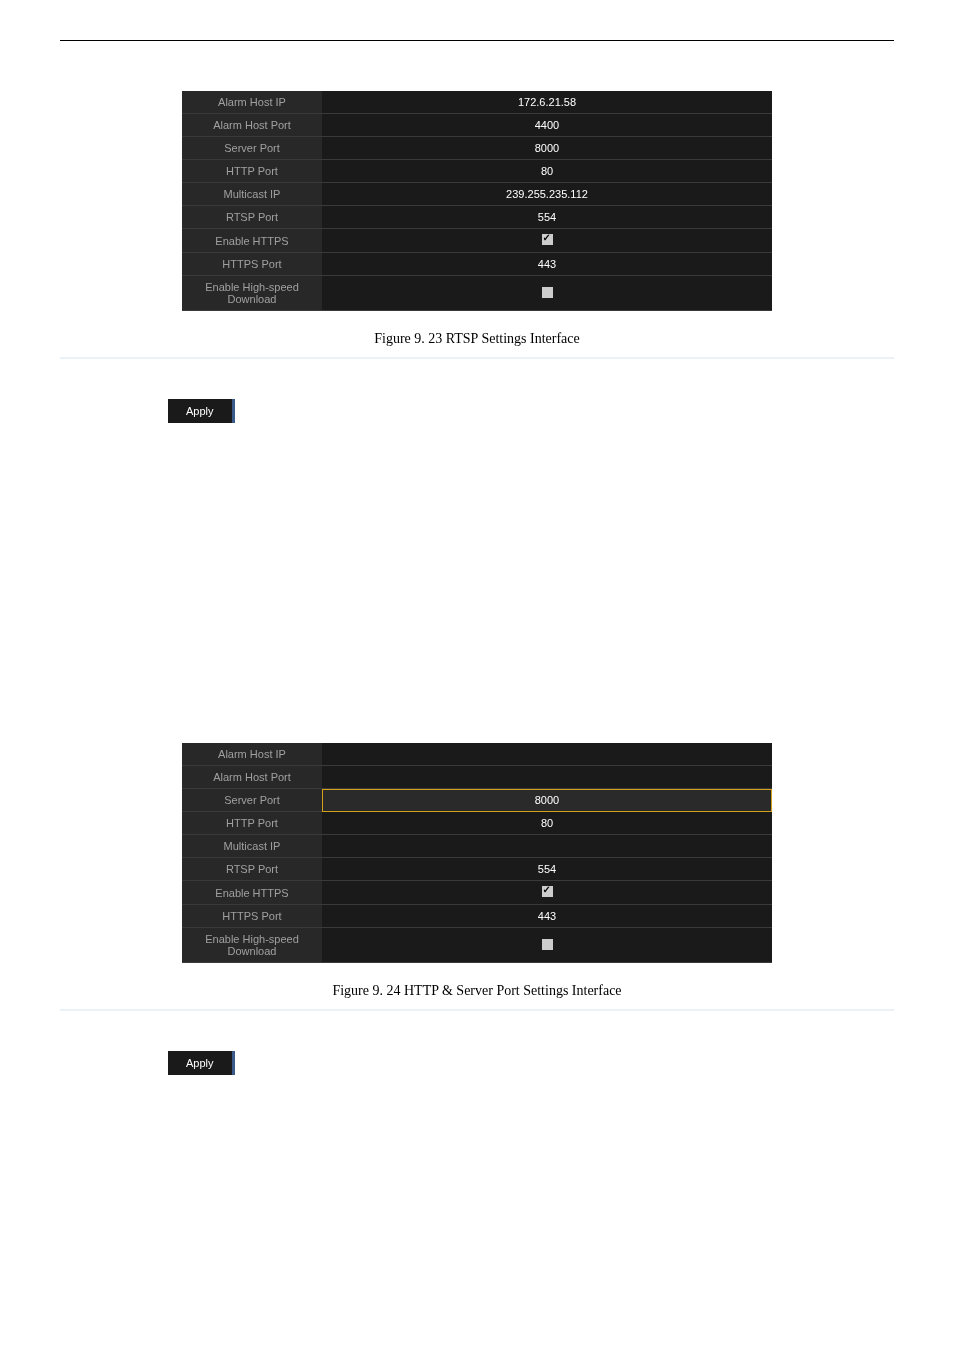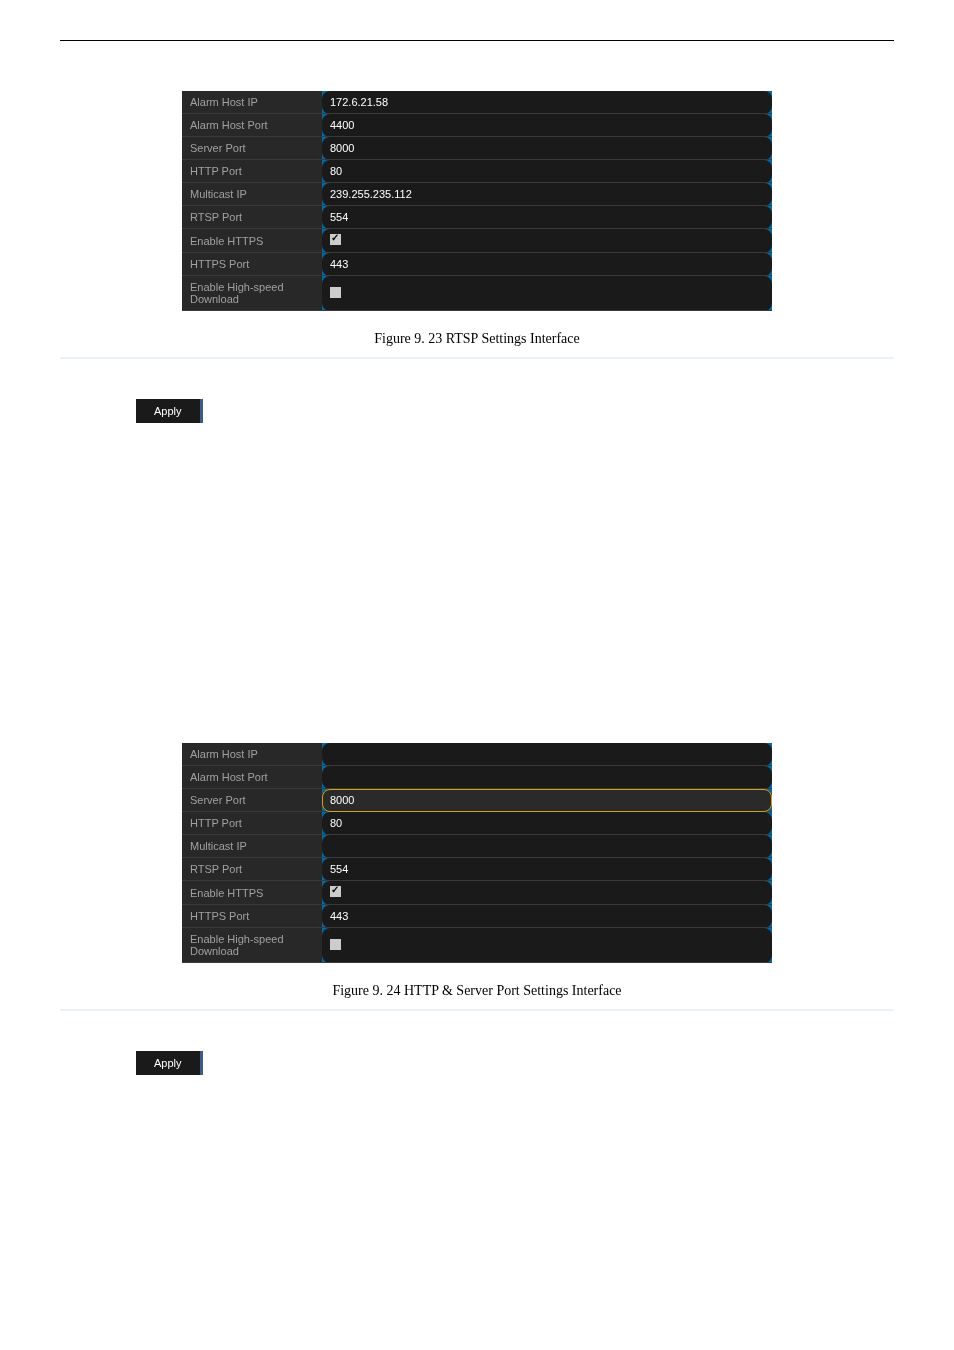--- a/index.html
+++ b/index.html
@@ -8,42 +8,42 @@
       background: #ffffff;
       color: #000;
       width: 954px;
       margin: 0 auto;
       padding: 40px 60px;
     }
     .top-rule { border-top: 1px solid #000; margin-bottom: 50px; }
     .settings-table {
       width: 590px;
       margin: 0 auto 20px;
-      background: #0369a1;
+      background: #fde047;
       border-collapse: collapse;
       font-family: Arial, sans-serif;
       font-size: 11px;
+      text-align: center;
     }
     .settings-table tr {
       border-bottom: 1px solid #3a3a3a;
     }
     .settings-table td {
       padding: 5px 8px;
       color: #d0d0d0;
       vertical-align: middle;
     }
     .settings-table td.label-cell {
       width: 140px;
       color: #a0a0a0;
       background: #282828;
     }
     .settings-table td.value-cell {
       color: #ffffff;
       background: #1a1a1a;
-      border-radius: 8px;
     }
     .settings-table td.value-cell.selected {
       outline: 1px solid #d4a017;
       outline-offset: -1px;
       background: #2a2a2a;
     }
     .checkbox-checked, .checkbox-unchecked {
       display: inline-block;
       width: 11px;
       height: 11px;
@@ -74,21 +74,21 @@
       opacity: 0.5;
     }
     .apply-btn {
       display: inline-block;
       background: #1a1a1a;
       color: #ffffff;
       font-family: Arial, sans-serif;
       font-size: 11px;
       padding: 6px 18px;
       border-right: 3px solid #3a5a8a;
-      margin-left: 76px;
+      margin-left: 108px;
       margin-bottom: 30px;
     }
     .big-gap { height: 290px; }
   </style>
 </head>
 <body>
 
 
 
 <div class="top-rule"></div>

